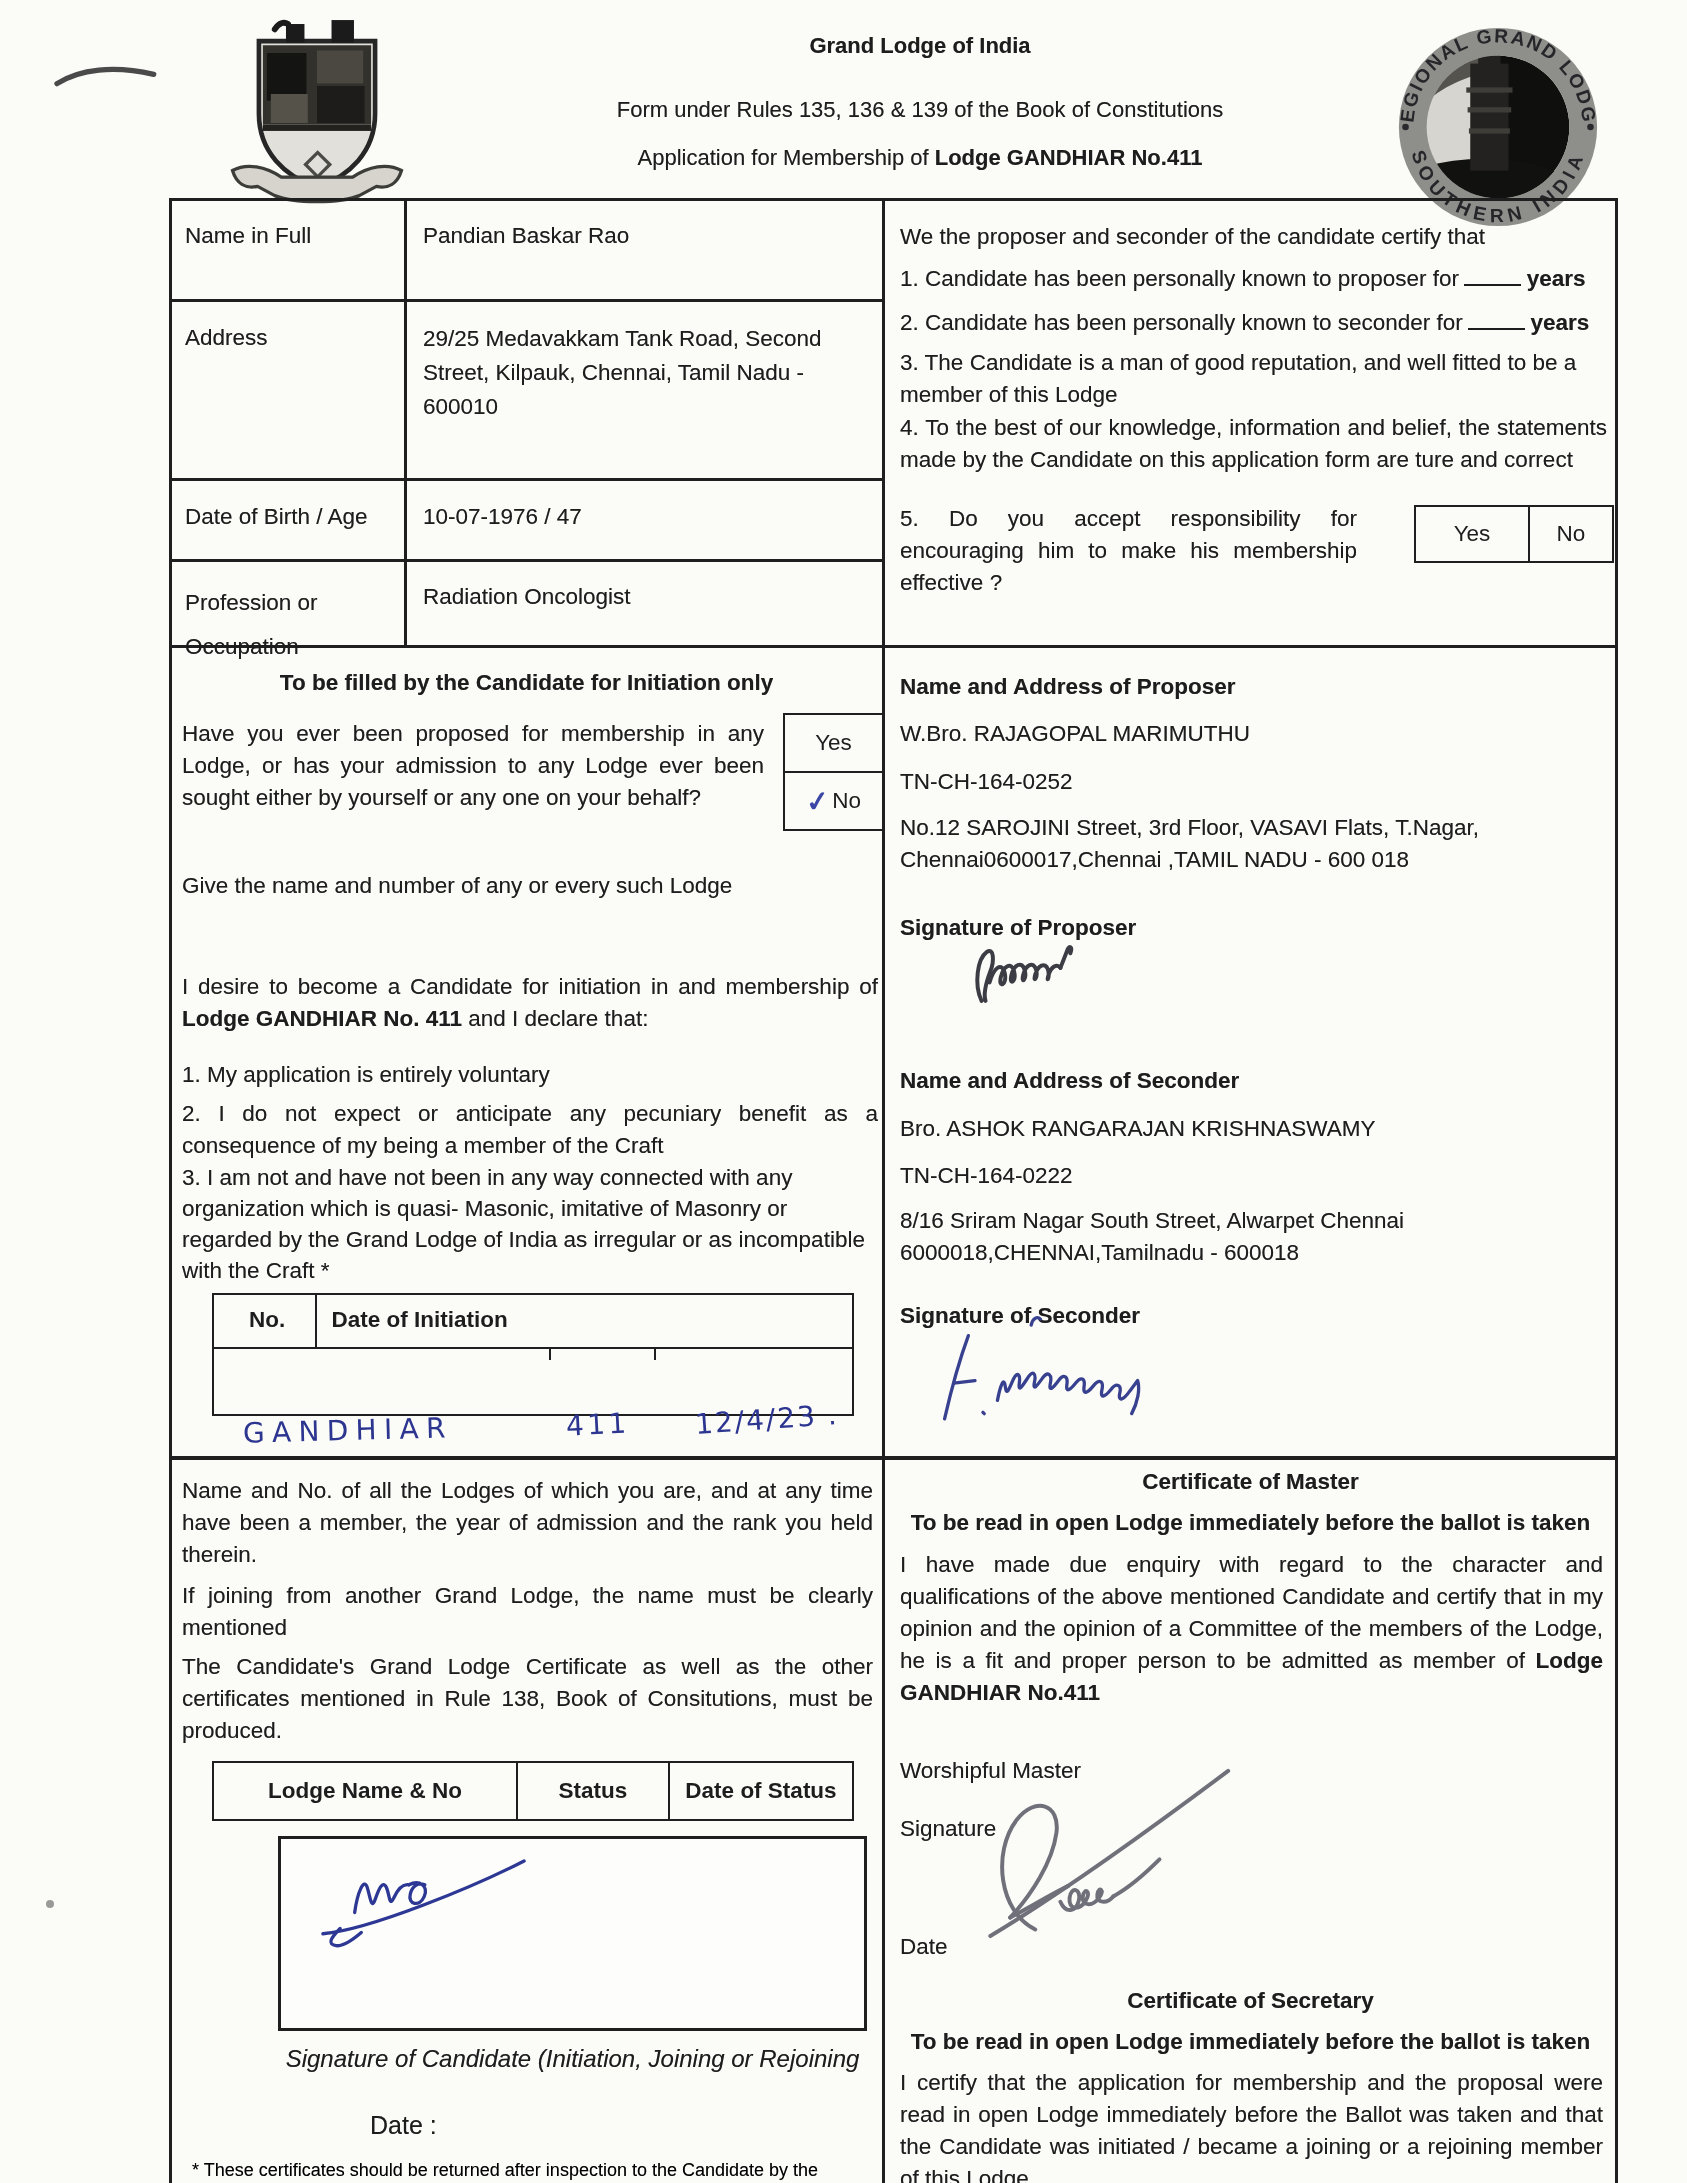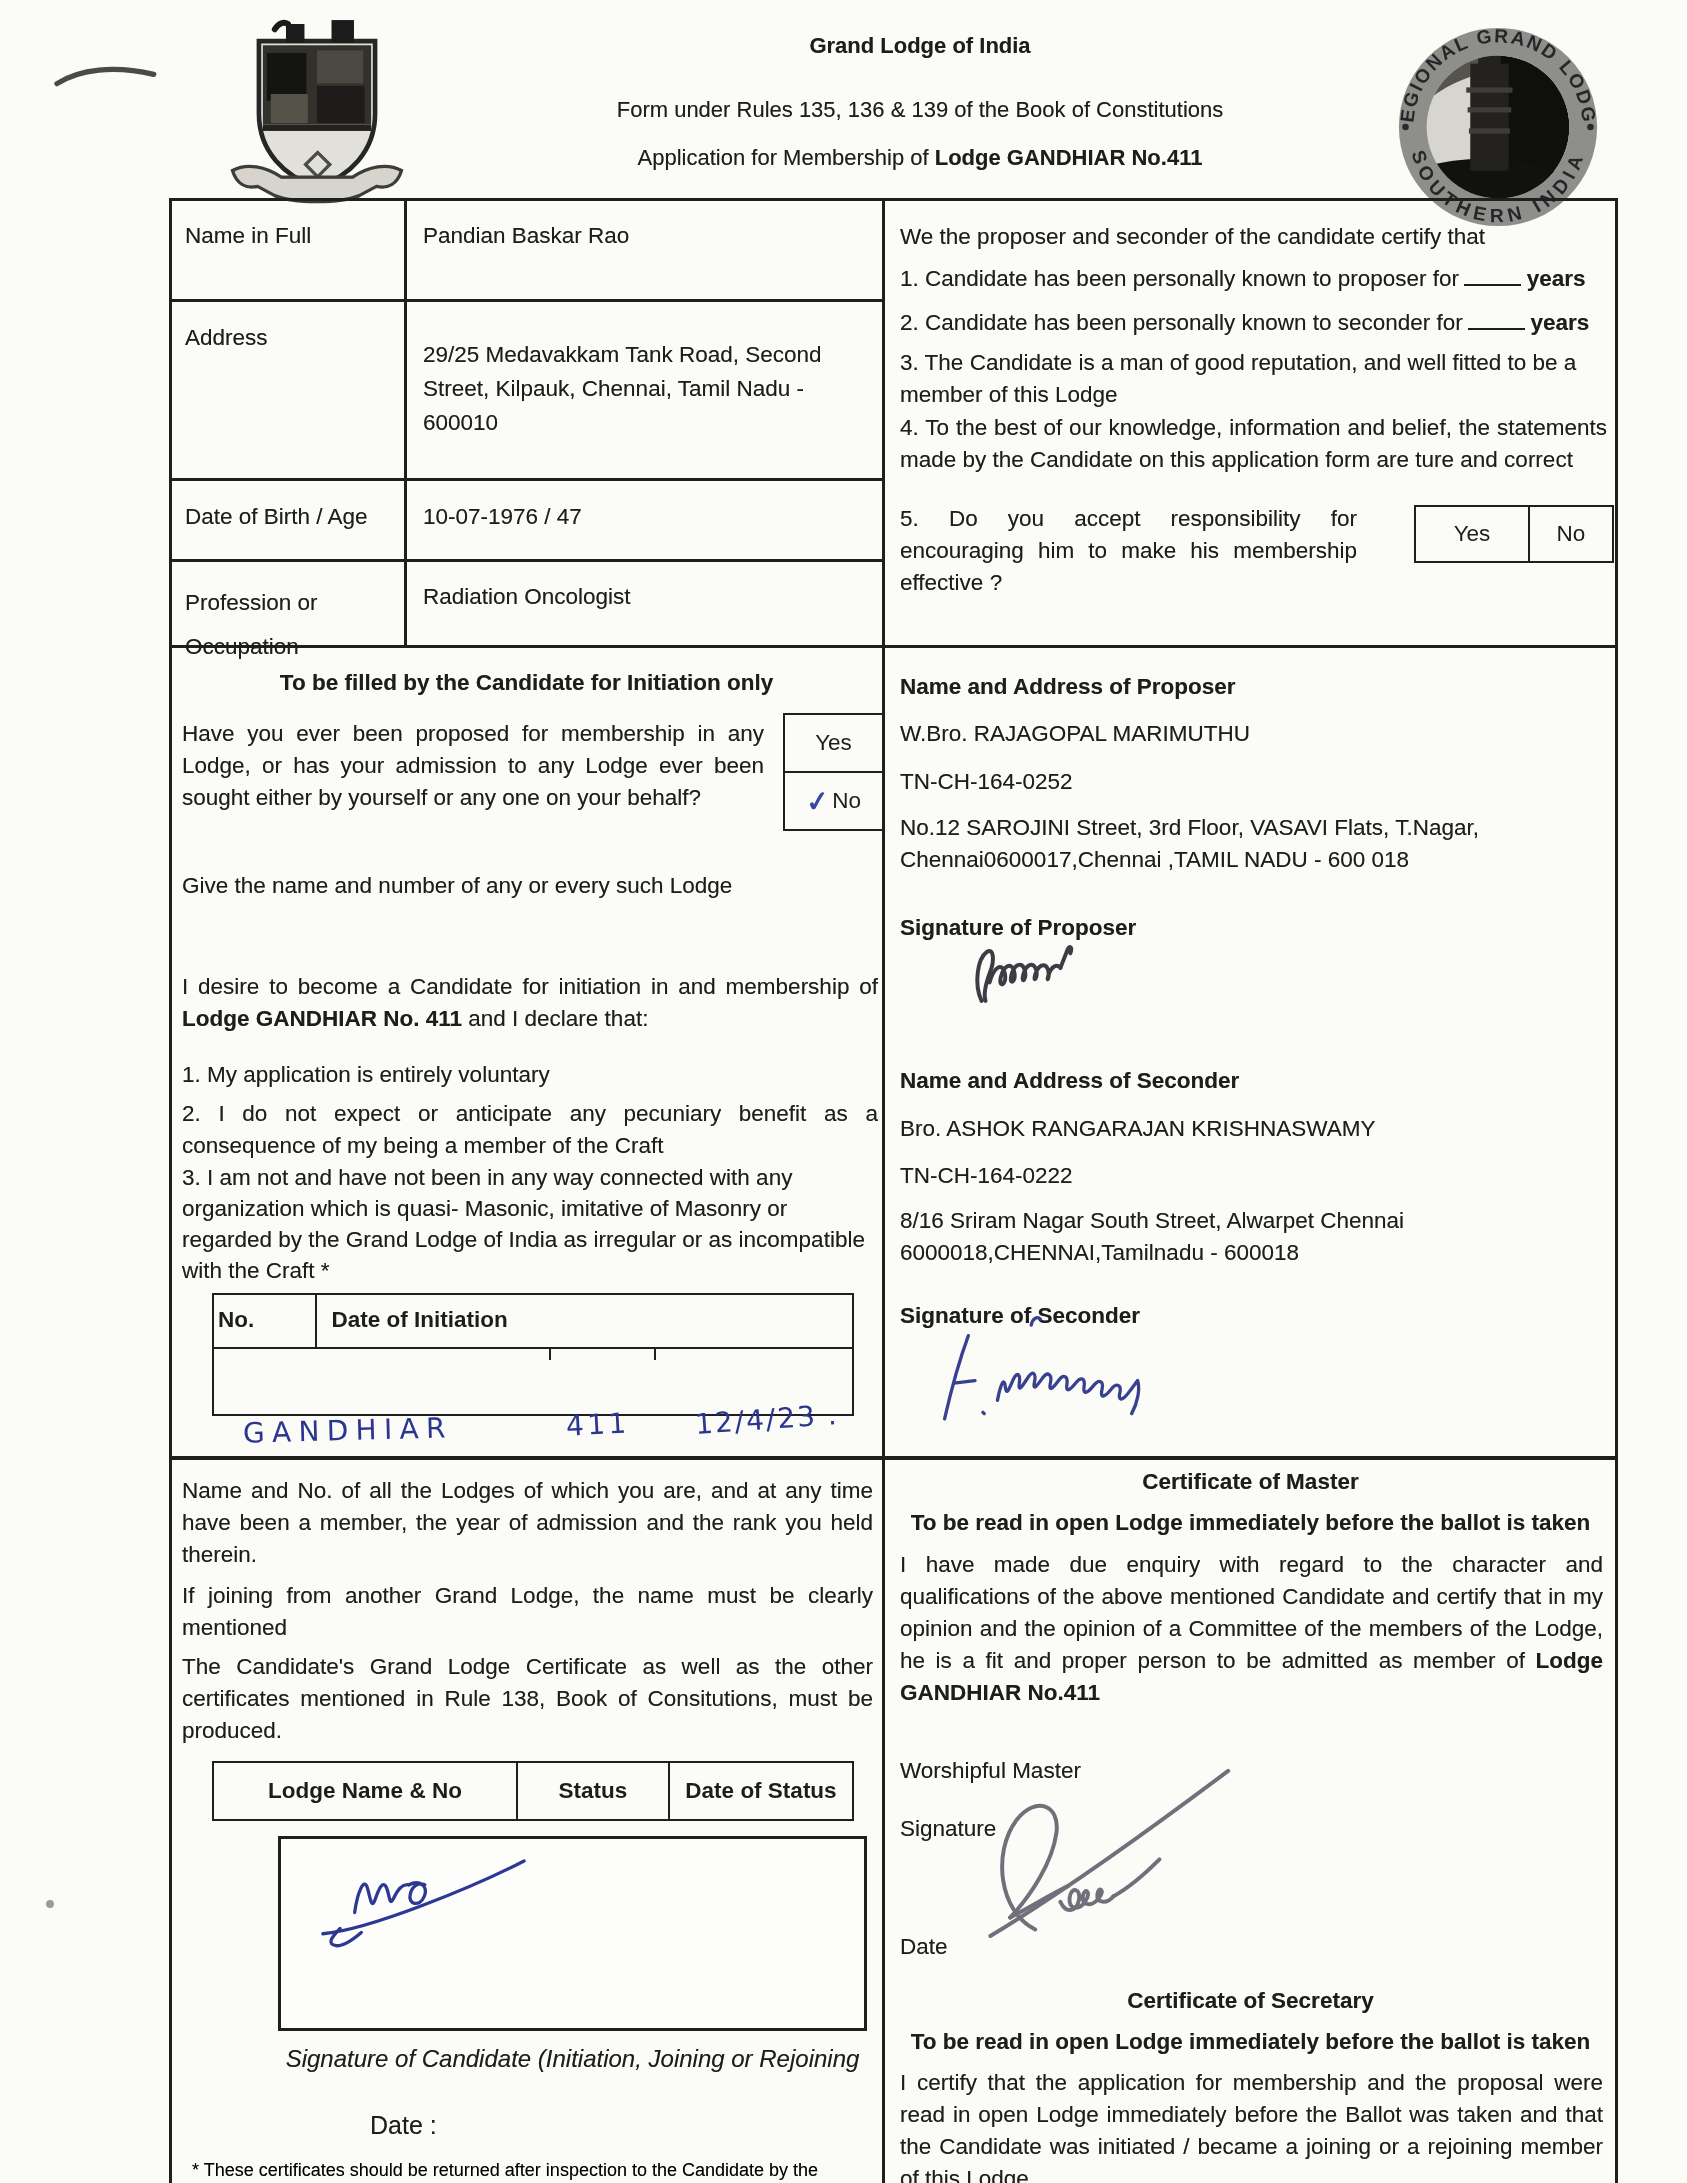--- a/index.html
+++ b/index.html
@@ -88,21 +88,21 @@
 <div class="line" style="left:169px;top:299px;width:716px;height:2.6px"></div>
 <div class="line" style="left:169px;top:478px;width:716px;height:2.6px"></div>
 <div class="line" style="left:169px;top:559px;width:716px;height:2.6px"></div>
 <div class="line" style="left:169px;top:645px;width:1449px;height:3.3px"></div>
 <div class="line" style="left:169px;top:1456px;width:1449px;height:4px"></div>
 
 <div class="abs t" style="left:185px;top:220px">Name in Full</div>
 <div class="abs t" style="left:423px;top:220px">Pandian Baskar Rao</div>
 
 <div class="abs t" style="left:185px;top:322px">Address</div>
-<div class="abs t" style="left:423px;top:338px;width:430px;line-height:1.5">29/25 Medavakkam Tank Road, Second Street, Kilpauk, Chennai, Tamil Nadu - 600010</div>
+<div class="abs t" style="left:423px;top:322px;width:430px;line-height:1.5">29/25 Medavakkam Tank Road, Second Street, Kilpauk, Chennai, Tamil Nadu - 600010</div>
 
 <div class="abs t" style="left:185px;top:501px">Date of Birth / Age</div>
 <div class="abs t" style="left:423px;top:501px">10-07-1976 / 47</div>
 
 <div class="abs t prewrap" style="left:185px;top:581px;line-height:1.95">Profession or
 Occupation</div>
 <div class="abs t" style="left:423px;top:581px">Radiation Oncologist</div>
 
 <div class="abs t" style="left:900px;top:221px;width:708px">We the proposer and seconder of the candidate certify that</div>
 <div class="abs t" style="left:900px;top:263px;width:711px">
@@ -135,21 +135,21 @@
 
 <div class="abs t j" style="left:182px;top:971px;width:696px">
   <span>I desire to become a Candidate for initiation in and membership of </span><span class="b">Lodge GANDHIAR No. 411</span><span> and I declare that:</span>
 </div>
 <div class="abs t" style="left:182px;top:1059px;width:695px">1. My application is entirely voluntary</div>
 <div class="abs t j" style="left:182px;top:1098px;width:696px">2. I do not expect or anticipate any pecuniary benefit as a consequence of my being a member of the Craft</div>
 <div class="abs t" style="left:182px;top:1162px;width:698px;line-height:1.38">3. I am not and have not been in any way connected with any organization which is quasi- Masonic, imitative of Masonry or regarded by the Grand Lodge of India as irregular or as incompatible with the Craft *</div>
 
 <div class="box" style="left:212px;top:1293px;width:642px;height:123px">
   <div style="height:52px;border-bottom:2.6px solid #1f1f1f;display:flex">
-    <div class="b" style="width:103px;border-right:2.6px solid #1f1f1f;padding:12px 0 0 4px;box-sizing:border-box">No.</div>
+    <div class="b" style="width:103px;border-right:2.6px solid #1f1f1f;padding:12px 0 0 35px;box-sizing:border-box">No.</div>
     <div class="b" style="flex:1;padding:12px 0 0 14.6px">Date of Initiation</div>
   </div>
   <div style="height:10.6px;display:flex">
     <div style="width:335px;border-right:2.6px solid #1f1f1f"></div>
     <div style="width:103px;border-right:2.6px solid #1f1f1f"></div>
     <div style="flex:1"></div>
   </div>
 </div>
 <div class="abs hand" style="left:243px;top:1414px;font-size:28px;letter-spacing:7.3px;transform:rotate(-1.5deg)">GANDHIAR</div>
 <div class="abs hand" style="left:566px;top:1408px;font-size:28px;letter-spacing:3.3px;transform:rotate(-3deg)">411</div>

